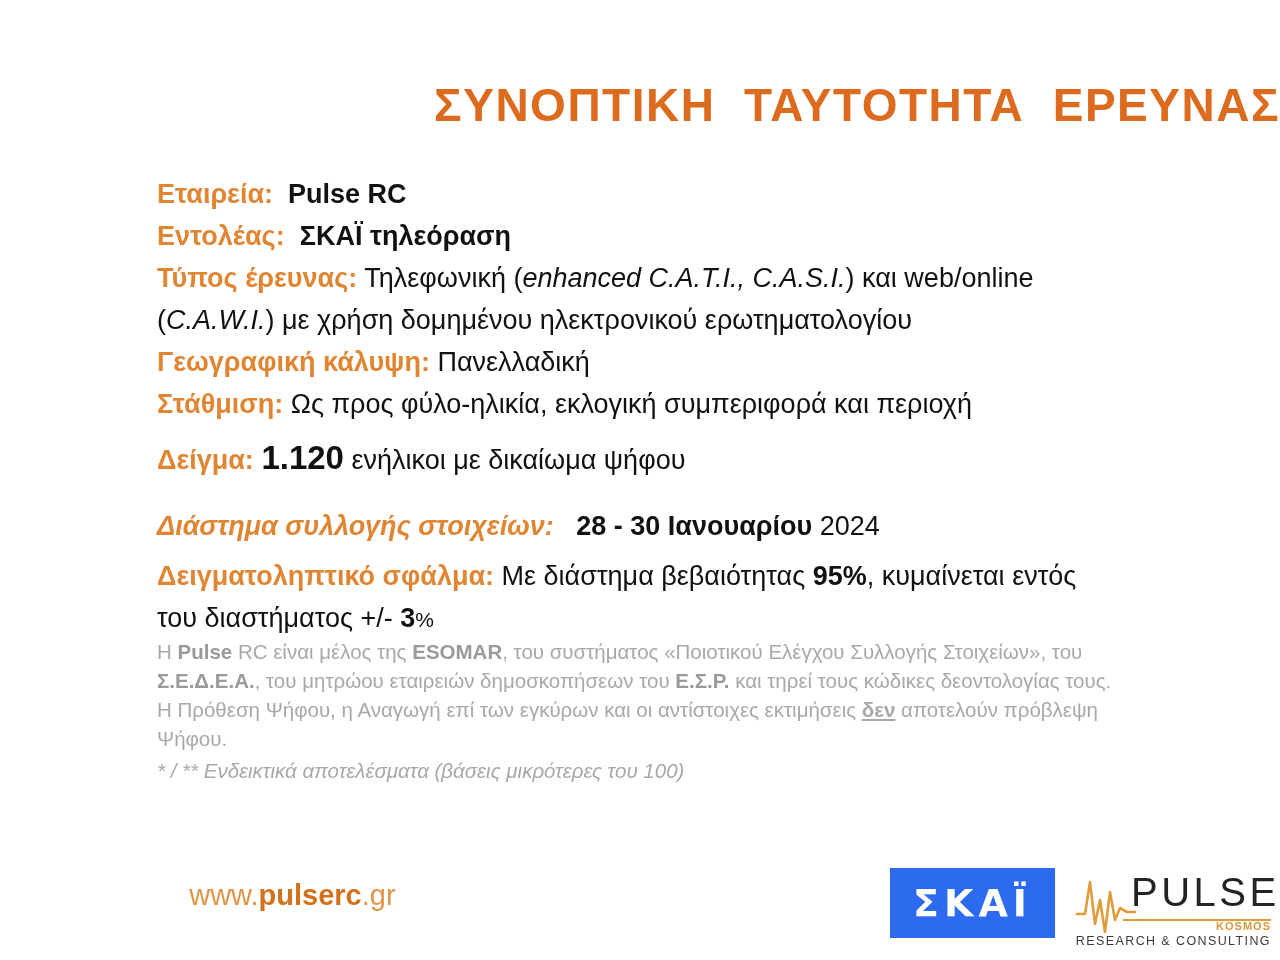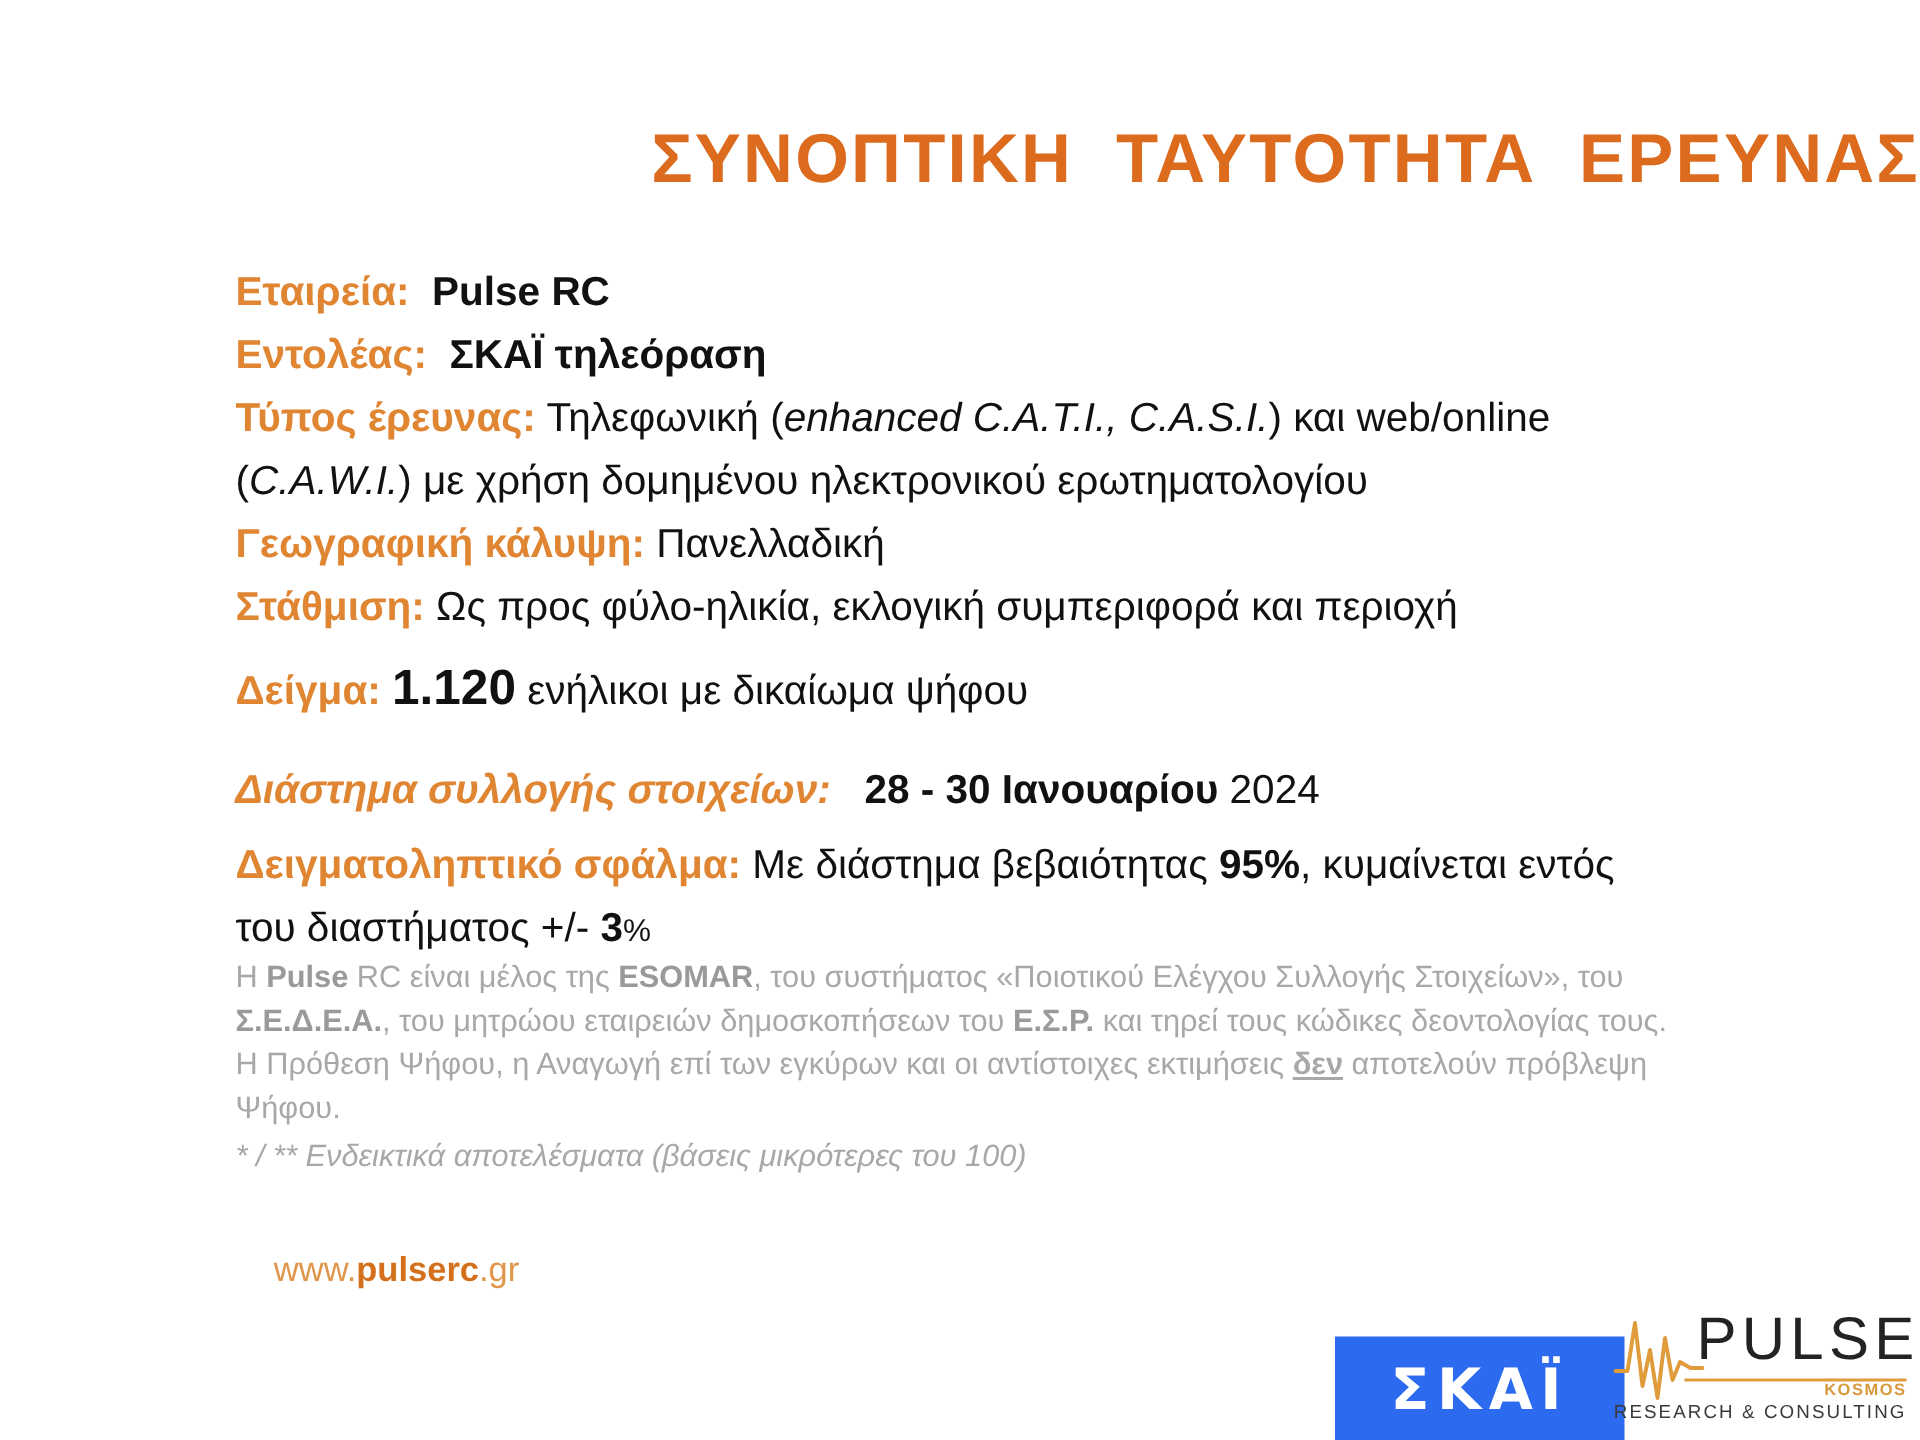--- a/index.html
+++ b/index.html
@@ -93,46 +93,45 @@
     color: #A8A8A8;
   }
   .disclaimer b { font-weight: bold; color: #9a9a9a; }
   .disclaimer .uline { font-weight: bold; text-decoration: underline; }
   .disclaimer .note { font-style: italic; display: block; margin-top: 3px; }
 
   
   .url {
     position: absolute;
     left: 157px;
-    top: 806px;
-    font-size: 23px;
+    top: 846px;
+    font-size: 29px;
     color: #E0954A;
     white-space: pre;
   }
   .url .strong { font-weight: bold; color: #D4701C; }
 
   
   .logos {
     position: absolute;
     left: 885px;
     top: 862px;
     width: 390px;
     height: 92px;
   }
   .skai-logo {
     position: absolute;
     left: 5px;
     top: 6px;
-    width: 193px;
+    width: 165px;
     height: 70px;
     background: #2C6BEF;
     display: flex;
     align-items: center;
     justify-content: center;
-    margin-top: 23px;
   }
   .skai-logo .mark {
     color: #ffffff;
     font-size: 38px;
     font-weight: bold;
     letter-spacing: 5px;
     font-family: "DejaVu Sans", sans-serif;
   }
   .pulse-logo {
     position: absolute;

